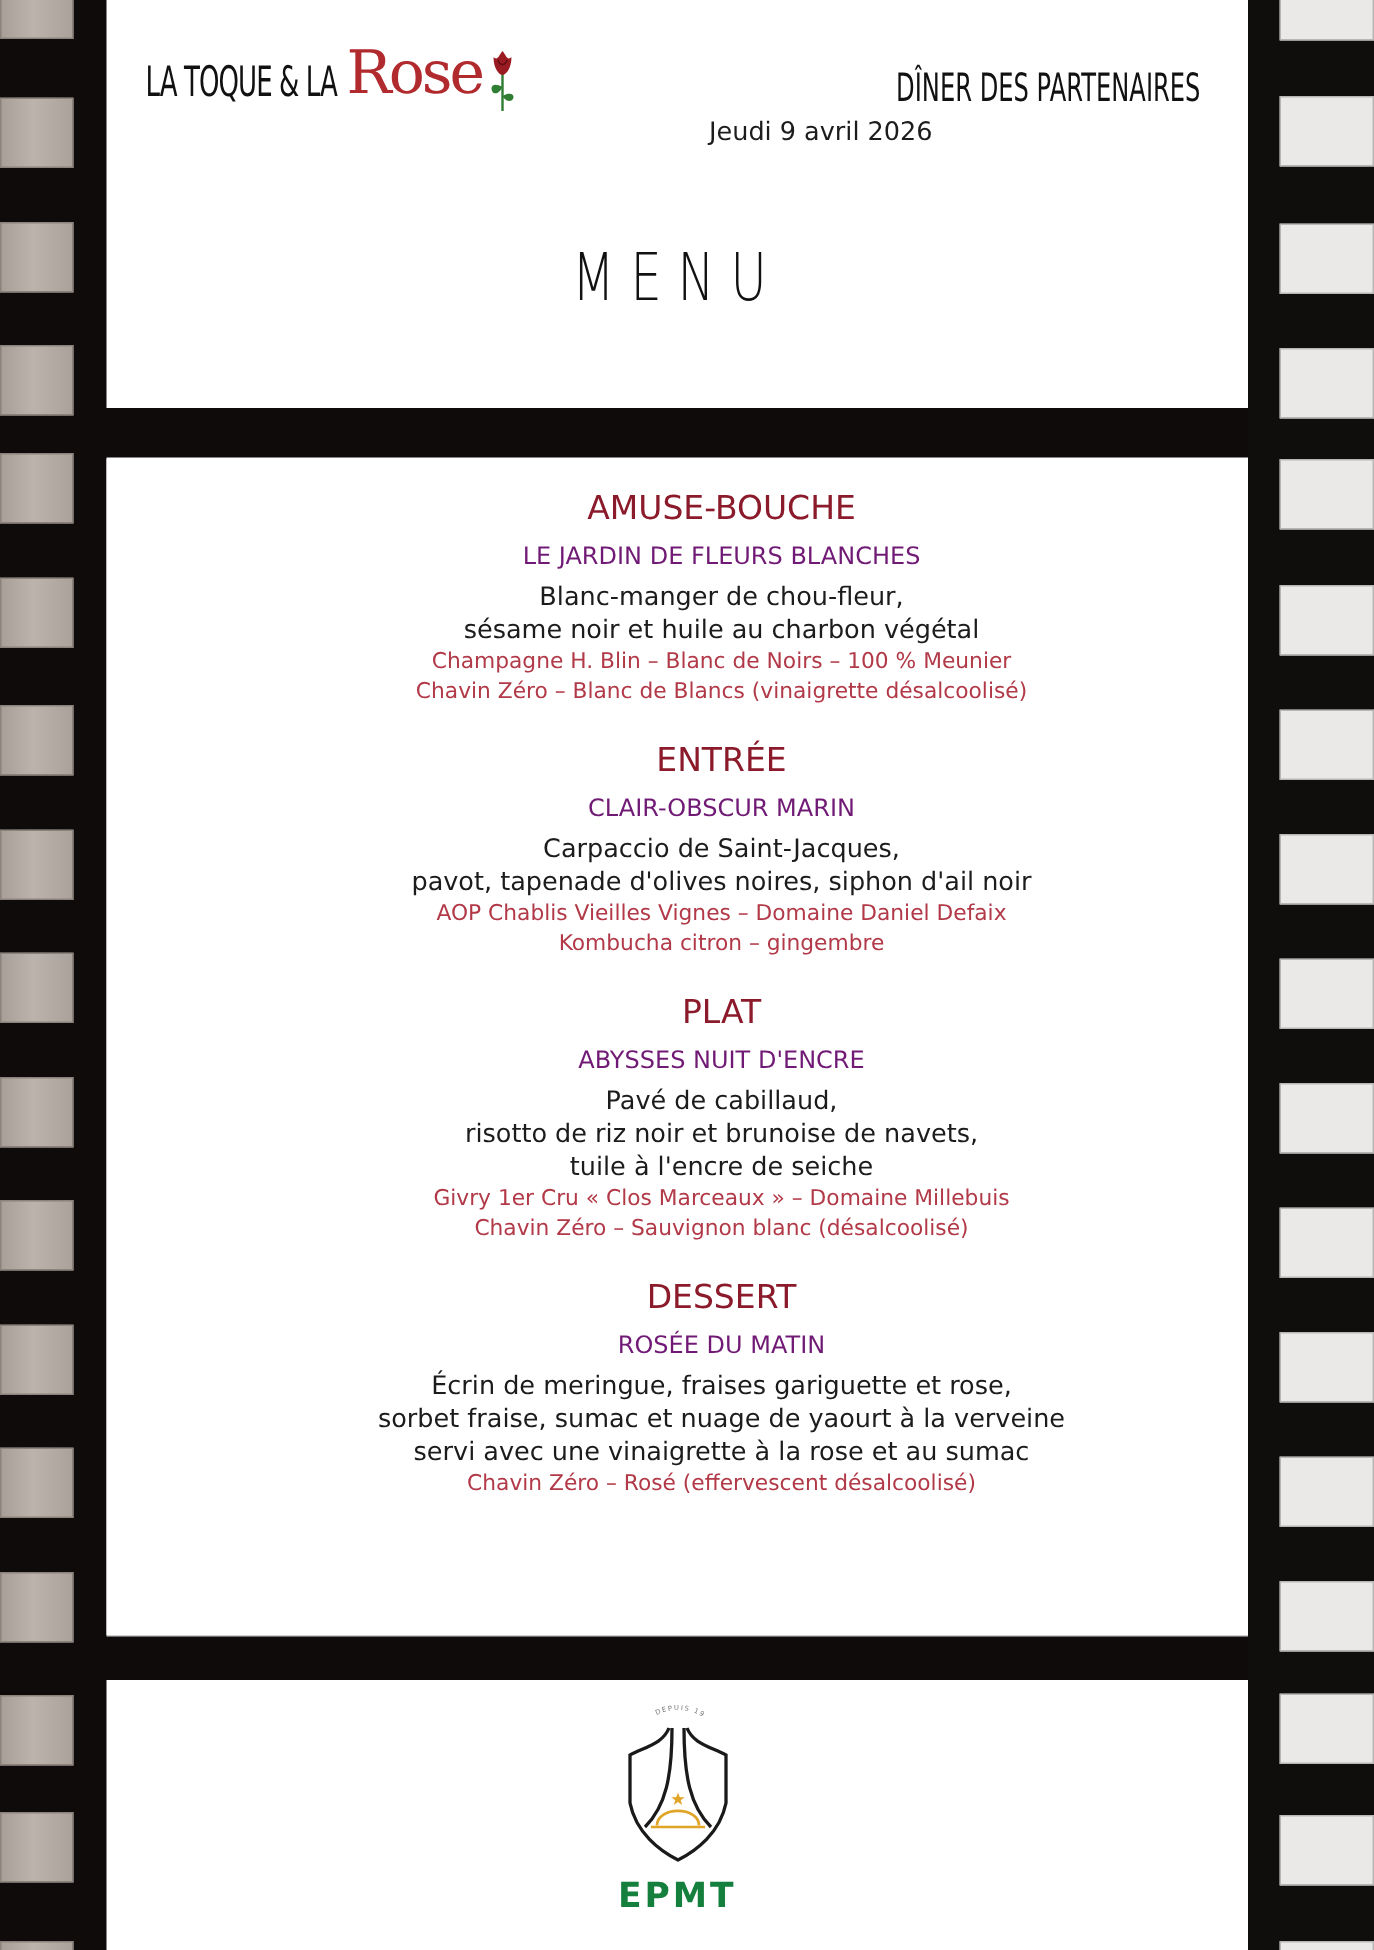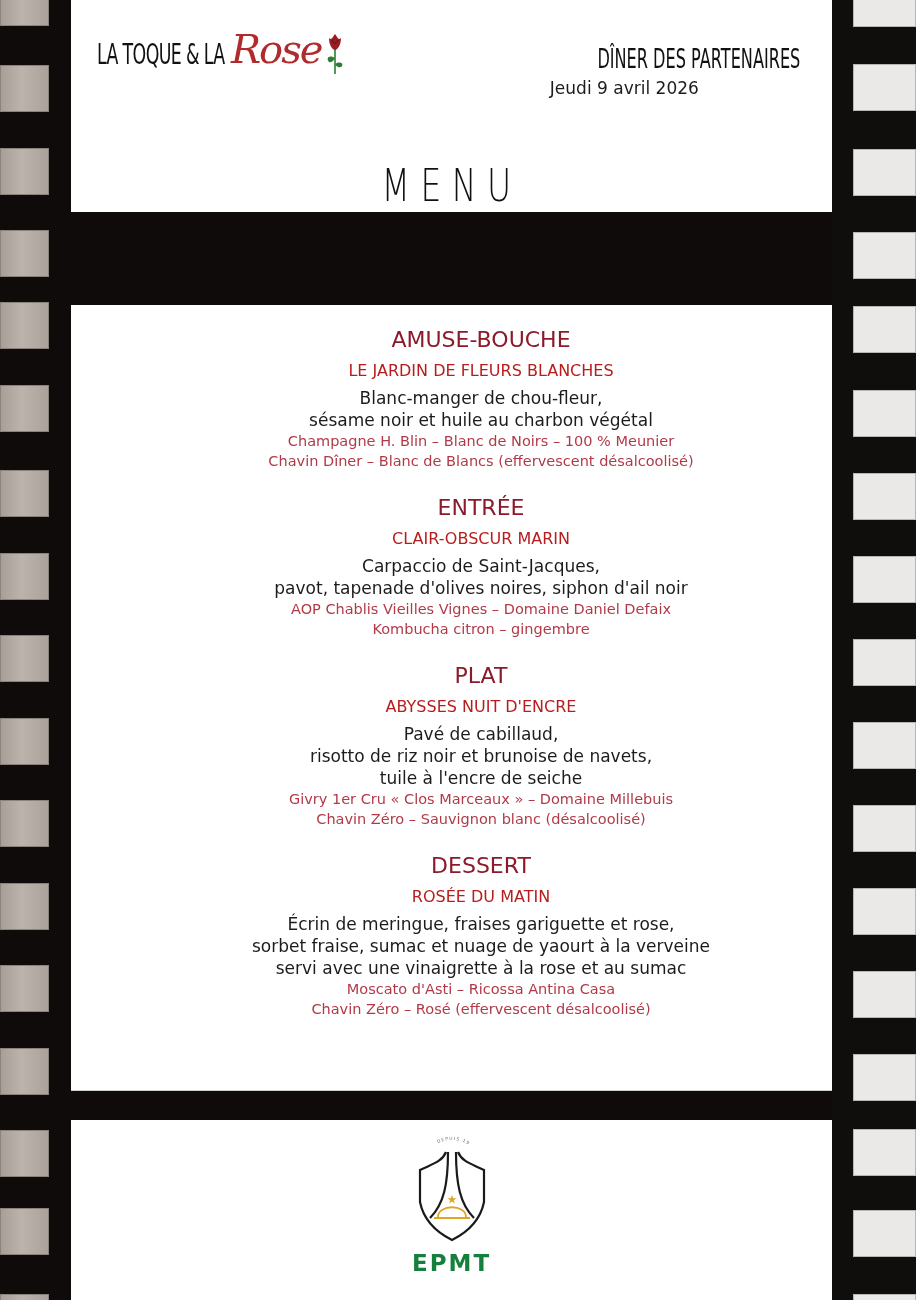--- a/index.html
+++ b/index.html
@@ -16,38 +16,38 @@
     left: 0; width: 49px; height: 47px;
     background: linear-gradient(90deg, #a79e98 0%, #bcb3ad 45%, #aaa19b 100%);
     box-shadow: inset 0 0 0 1px #8b827c;
   }
   .strip-right .hole {
     left: 21px; width: 63px; height: 47px;
     background: #ebe9e8;
     box-shadow: inset 0 0 0 1px #b8b6b5;
   }
   .panel { position: absolute; left: 71px; width: 761px; background: #ffffff; }
-  .panel-top { top: 0; height: 212px; }
+  .panel-top { top: 0; height: 272px; }
   .panel-mid { top: 305px; height: 785px; box-shadow: 0 1px 0 #cfcfcf; }
   .panel-bottom { top: 1120px; height: 180px; }
 
   .logo { position: absolute; left: 26px; top: 38px; display: flex; align-items: center; }
   .logo-text {
     font-family: "DejaVu Sans", sans-serif; font-size: 28px; letter-spacing: -1px;
     color: #111; transform: scaleX(0.62); transform-origin: left center;
     font-weight: normal; white-space: nowrap;
   }
   .logo-rose-word {
     position: absolute; left: 134px; top: -12px;
-    font-family: "DejaVu Serif", serif; font-style: italic; font-size: 40px;
+    font-family: "DejaVu Serif", serif; font-size: 40px;
     color: #b02a2e; white-space: nowrap; letter-spacing: -2px;
   }
   .rose-icon { position: absolute; left: 226px; top: -6px; }
 
-  .event { position: absolute; right: 32px; top: 44px; text-align: center; }
+  .event { position: absolute; right: 32px; top: 44px; text-align: left; }
   .event-title {
     font-family: "DejaVu Sans", sans-serif; font-size: 26px; color: #111;
     transform: scaleX(0.62); transform-origin: right center; white-space: nowrap;
     letter-spacing: 0px;
   }
   .event-date {
     margin-top: 4px; margin-right: 24px;
     font-family: "DejaVu Sans", sans-serif; font-size: 17px; color: #1c1c1c;
   }
 
@@ -57,21 +57,21 @@
     letter-spacing: 14px; color: #111; transform: scaleX(0.75);
   }
 
   .courses { position: absolute; left: 0; top: 20px; width: 820px; text-align: center; }
   .course { margin-bottom: 22px; }
   .course-label {
     font-family: "DejaVu Sans", sans-serif; font-size: 22px; color: #8b1a2b;
     line-height: 30px; margin-bottom: 4px;
   }
   .dish-name {
-    font-family: "DejaVu Sans", sans-serif; font-size: 16px; color: #b91c1c;
+    font-family: "DejaVu Sans", sans-serif; font-size: 16px; color: #701a75;
     line-height: 24px;
   }
   .dish-desc {
     font-family: "DejaVu Sans", sans-serif; font-size: 17px; color: #1c1c1c;
     line-height: 22px;
   }
   .dish-name + .dish-desc { margin-top: 4px; }
   .pairing {
     font-family: "DejaVu Sans", sans-serif; font-size: 14.5px; color: #b23a48;
     line-height: 20px;
@@ -149,21 +149,21 @@
 
 <div class="panel panel-mid">
   <div class="courses">
 
     <div class="course">
       <div class="course-label">AMUSE-BOUCHE</div>
       <div class="dish-name">LE JARDIN DE FLEURS BLANCHES</div>
       <div class="dish-desc">Blanc-manger de chou-fleur,</div>
       <div class="dish-desc">sésame noir et huile au charbon végétal</div>
       <div class="pairing">Champagne H. Blin – Blanc de Noirs – 100 % Meunier</div>
-      <div class="pairing">Chavin Dîner – Blanc de Blancs (effervescent désalcoolisé)</div>
+      <div class="pairing">Chavin Zéro – Blanc de Blancs (vinaigrette désalcoolisé)</div>
     </div>
 
     <div class="course">
       <div class="course-label">ENTRÉE</div>
       <div class="dish-name">CLAIR-OBSCUR MARIN</div>
       <div class="dish-desc">Carpaccio de Saint-Jacques,</div>
       <div class="dish-desc">pavot, tapenade d'olives noires, siphon d'ail noir</div>
       <div class="pairing">AOP Chablis Vieilles Vignes – Domaine Daniel Defaix</div>
       <div class="pairing">Kombucha citron – gingembre</div>
     </div>
@@ -177,21 +177,20 @@
       <div class="pairing">Givry 1er Cru « Clos Marceaux » – Domaine Millebuis</div>
       <div class="pairing">Chavin Zéro – Sauvignon blanc (désalcoolisé)</div>
     </div>
 
     <div class="course">
       <div class="course-label">DESSERT</div>
       <div class="dish-name">ROSÉE DU MATIN</div>
       <div class="dish-desc">Écrin de meringue, fraises gariguette et rose,</div>
       <div class="dish-desc">sorbet fraise, sumac et nuage de yaourt à la verveine</div>
       <div class="dish-desc">servi avec une vinaigrette à la rose et au sumac</div>
-      <div class="pairing">Moscato d'Asti – Ricossa Antina Casa</div>
       <div class="pairing">Chavin Zéro – Rosé (effervescent désalcoolisé)</div>
     </div>
 
   </div>
 </div>
 
 <div class="panel panel-bottom">
   <div class="school-logo">
     <svg width="80" height="112" viewBox="0 0 80 112">
       <defs>

